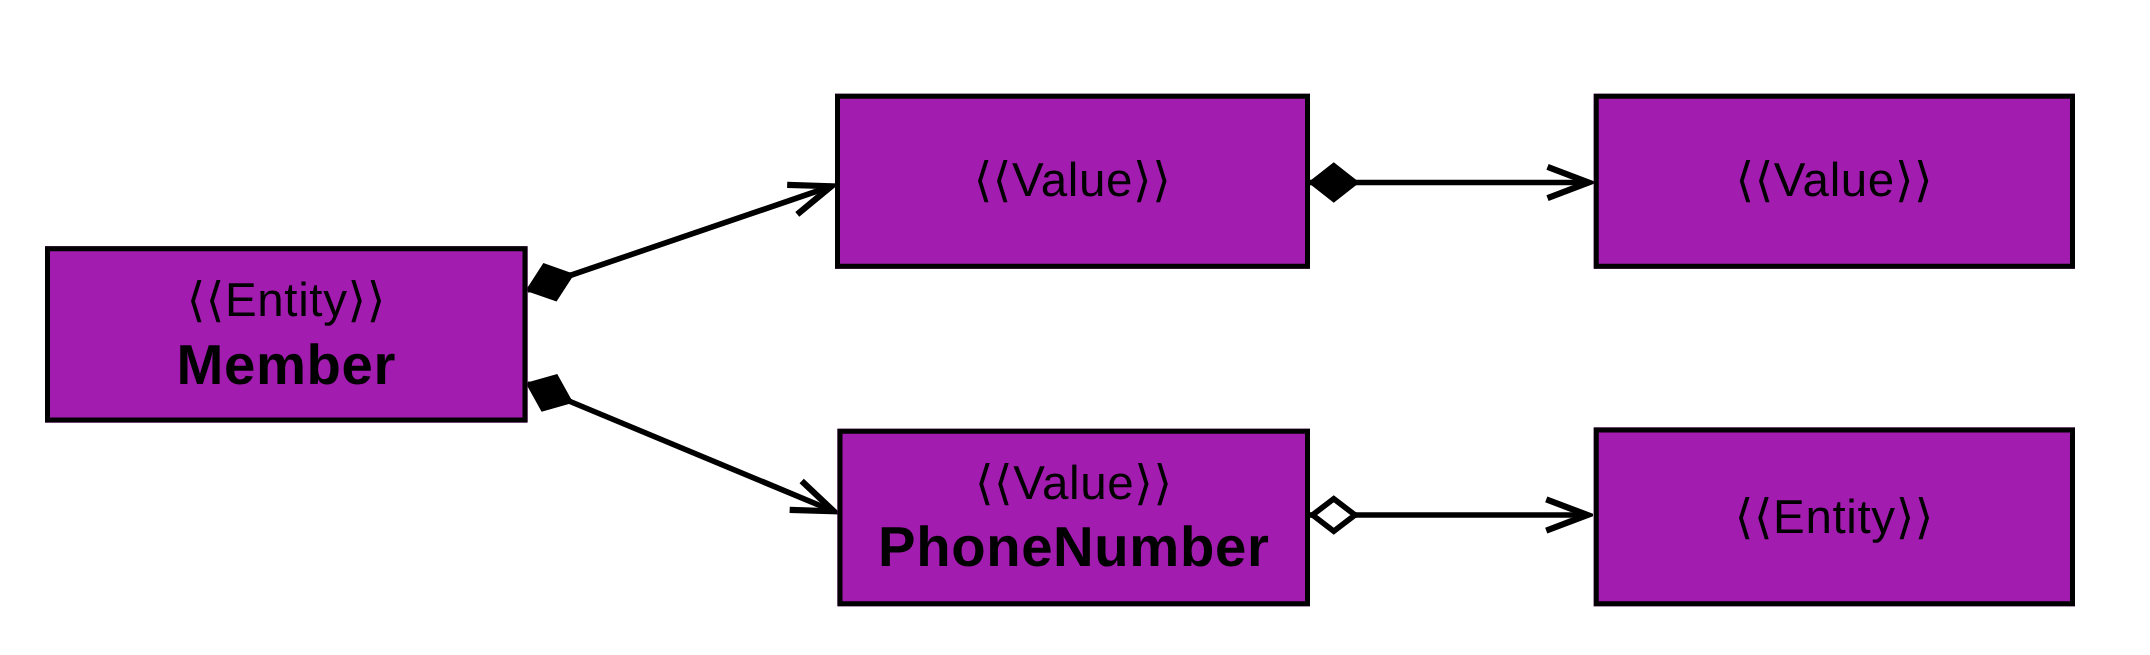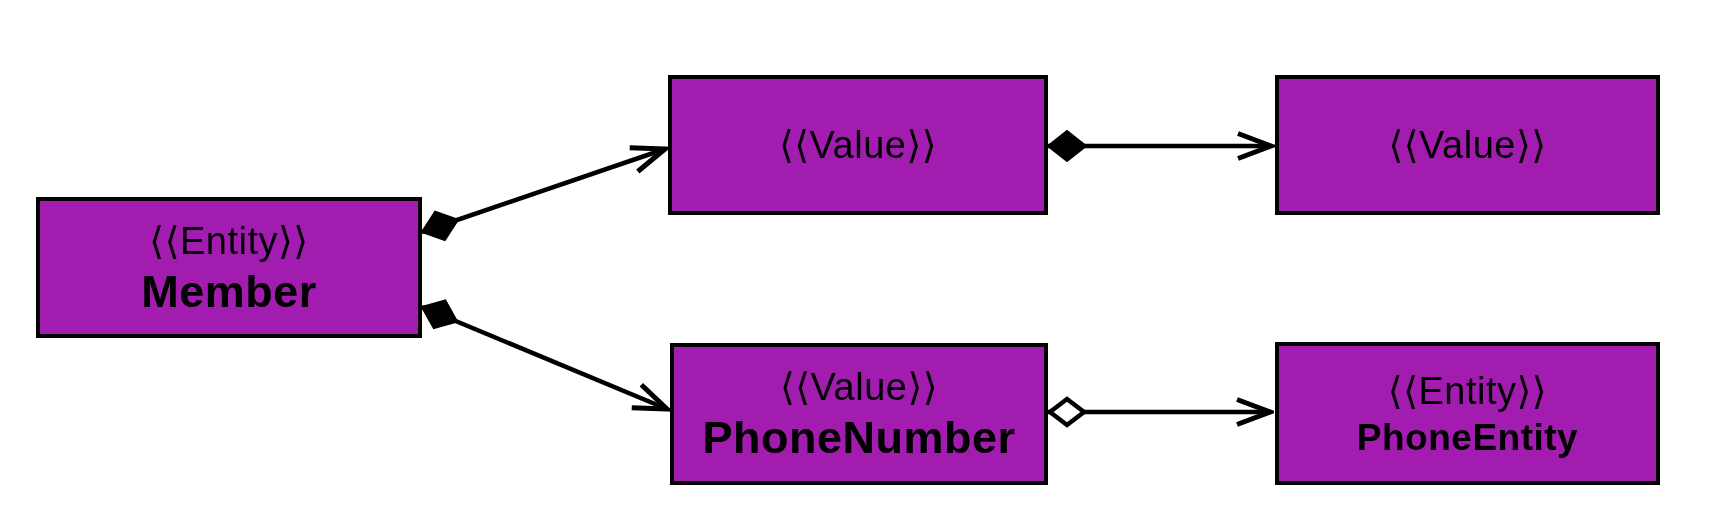--- a/index.html
+++ b/index.html
@@ -101,16 +101,15 @@
     <div class="stereotype">⟨⟨Value⟩⟩</div>
   </div>
 
   <div class="node node-phonenumber">
     <div class="stereotype">⟨⟨Value⟩⟩</div>
     <div class="name">PhoneNumber</div>
   </div>
 
   <div class="node node-phoneentity small-name">
     <div class="stereotype">⟨⟨Entity⟩⟩</div>
-    <div class="name">PhoneEntity</div>
   </div>
 
 </div>
 
 </body></html>

